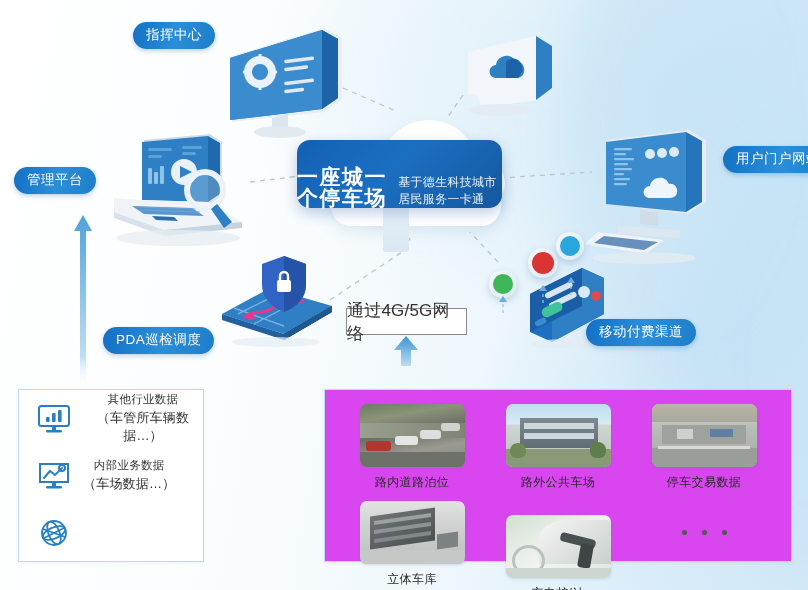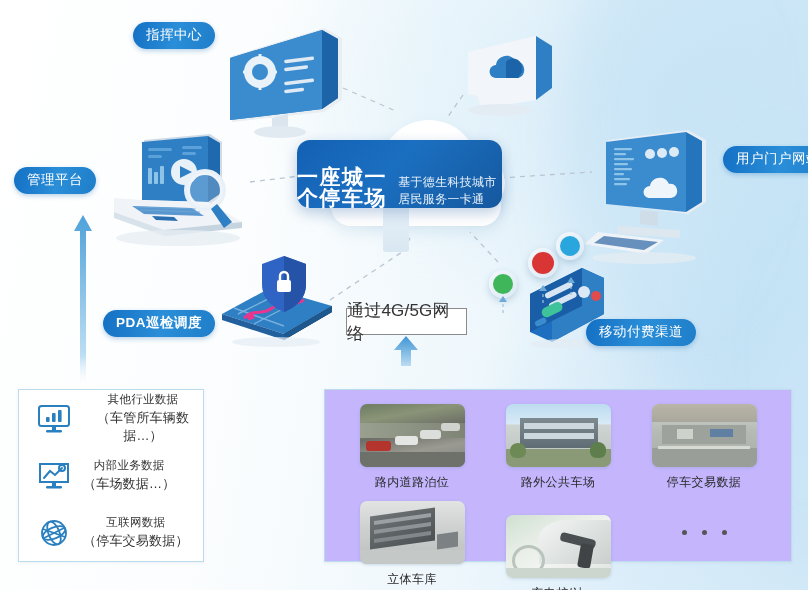--- a/index.html
+++ b/index.html
@@ -73,21 +73,21 @@
   }
   .drow{display:flex;align-items:center;height:57px;padding-left:12px;}
   .dicon{width:46px;height:40px;flex:none;display:flex;align-items:center;justify-content:center;}
   .dtxt{margin-left:6px;color:#333;}
   .dtxt .l1{font-size:11.5px;text-align:center;letter-spacing:.3px;}
   .dtxt .l2{font-size:13px;text-align:center;margin-top:2px;letter-spacing:.2px;}
 
   
   .panelR{
     position:absolute;left:324px;top:389px;width:466px;height:171px;
-    background:#c4b5fd;border:1.5px solid #bcdcee;box-shadow:0 1px 3px rgba(120,160,190,.12);
+    background:#d946ef;border:1.5px solid #bcdcee;box-shadow:0 1px 3px rgba(120,160,190,.12);
   }
   .grid{display:grid;grid-template-columns:repeat(3,1fr);padding:14px 18px 0;column-gap:8px;row-gap:4px;}
   .cell{display:flex;flex-direction:column;align-items:center;}
   .thumb{width:105px;height:63px;border-radius:7px;overflow:hidden;position:relative;
          box-shadow:0 1px 3px rgba(100,130,160,.25);}
   .cap{font-size:12px;color:#2a2a2a;margin-top:7px;letter-spacing:.4px;}
   .dots{display:flex;gap:15px;align-items:center;justify-content:center;height:63px;}
   .dots span{width:5px;height:5px;border-radius:50%;background:#555;display:block;}
 
   
@@ -296,21 +296,21 @@
   <div class="cloud-tail"></div>
 
   <div class="banner">
     <div class="t1">一座城一个停车场</div>
     <div class="t2">基于德生科技城市居民服务一卡通</div>
   </div>
 
   <div class="pill" style="left:133px;top:22px;">指挥中心</div>
   <div class="pill" style="left:14px;top:167px;">管理平台</div>
   <div class="pill" style="left:723px;top:146px;">用户门户网站</div>
-  <div class="pill" style="left:103px;top:310px;font-weight:bold;">PDA巡检调度</div>
+  <div class="pill" style="left:103px;top:327px;">PDA巡检调度</div>
   <div class="pill" style="left:586px;top:319px;">移动付费渠道</div>
 
   <div class="netbox">通过4G/5G网络</div>
   <svg class="abs" style="left:392px;top:336px;" width="28" height="30">
     <defs>
         <linearGradient id="ng" x1="0" y1="1" x2="0" y2="0">
       <stop offset="0" stop-color="#bcdcf2"></stop>
           <stop offset="1" stop-color="#3e95d4"></stop>
         </linearGradient>
       </defs>
@@ -366,24 +366,20 @@
       <div class="dicon">
         <svg width="34" height="32" viewBox="0 0 34 32">
           <g fill="none" stroke="#2a7fbf" stroke-width="1.8">
             <circle cx="17" cy="16" r="12"></circle>
             <ellipse cx="17" cy="16" rx="12" ry="5.5" transform="rotate(-22 17 16)"></ellipse>
             <ellipse cx="17" cy="16" rx="5.5" ry="12" transform="rotate(-22 17 16)"></ellipse>
             <path d="M6,12 L28,20 M7,21 L27,11"></path>
           </g>
         </svg>
       </div>
-      <div class="dtxt">
-        <div class="l1">互联网数据</div>
-        <div class="l2">（停车交易数据）</div>
-      </div>
     </div>
   </div>
 
   <div class="panelR">
     <div class="grid">
 
       <div class="cell">
         <div class="thumb" style="background:linear-gradient(170deg,#6e7c62 0%,#8a9478 22%,#6d6f66 45%,#9a9a93 70%,#7d8078 100%);">
           <div style="position:absolute;left:0;top:30%;width:100%;height:24%;background:linear-gradient(90deg,#9aa08f,#7e8576);"></div>
           <div style="position:absolute;left:6%;top:58%;width:24%;height:17%;background:#b4342e;border-radius:3px;"></div>

